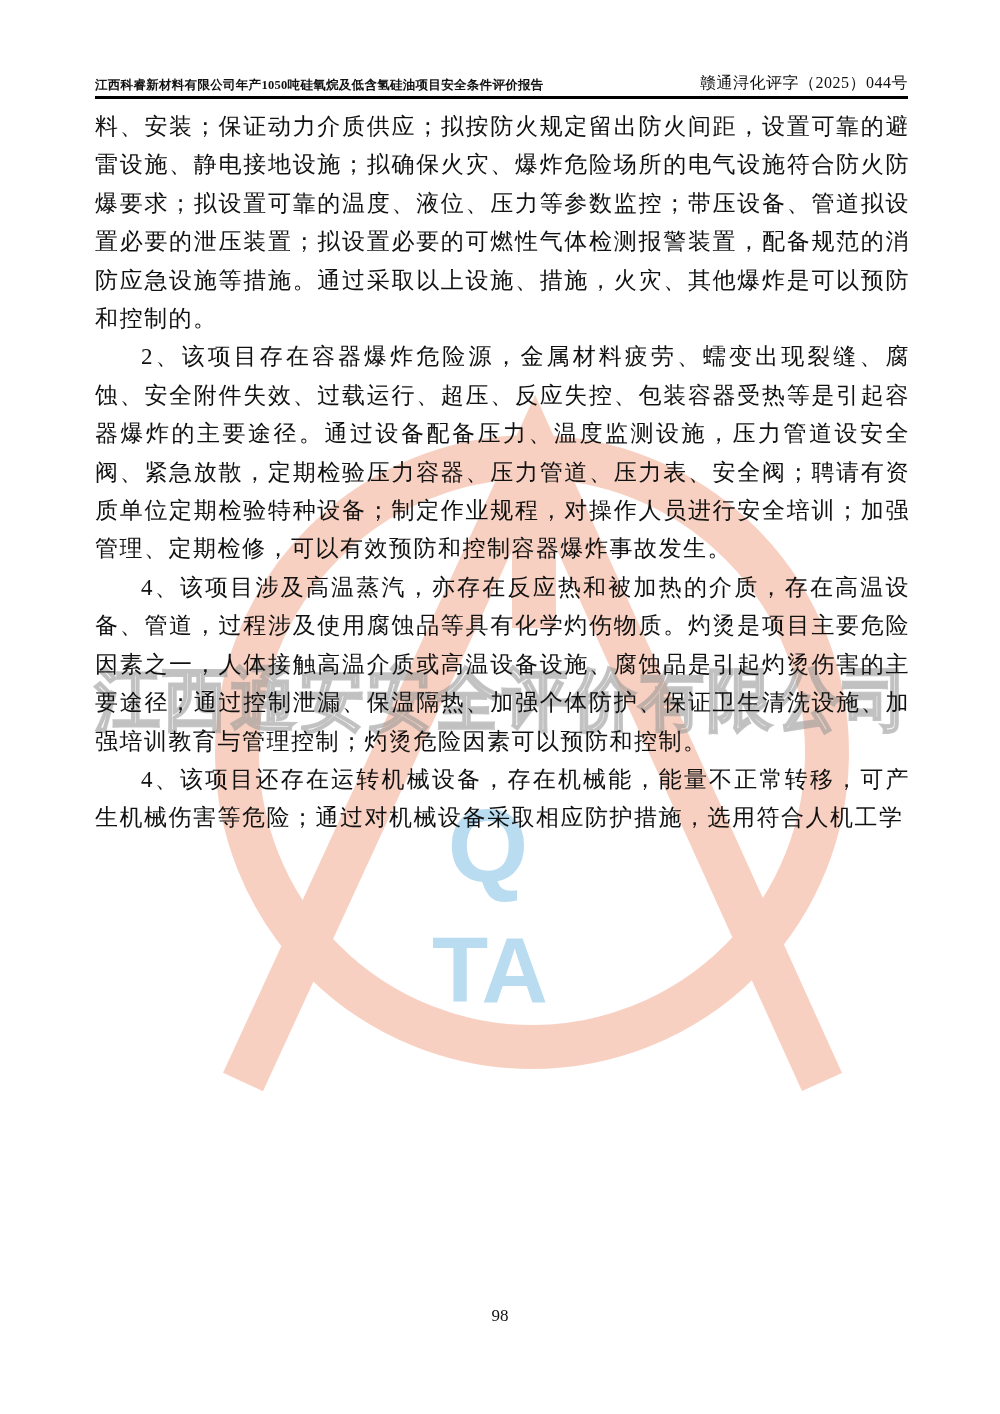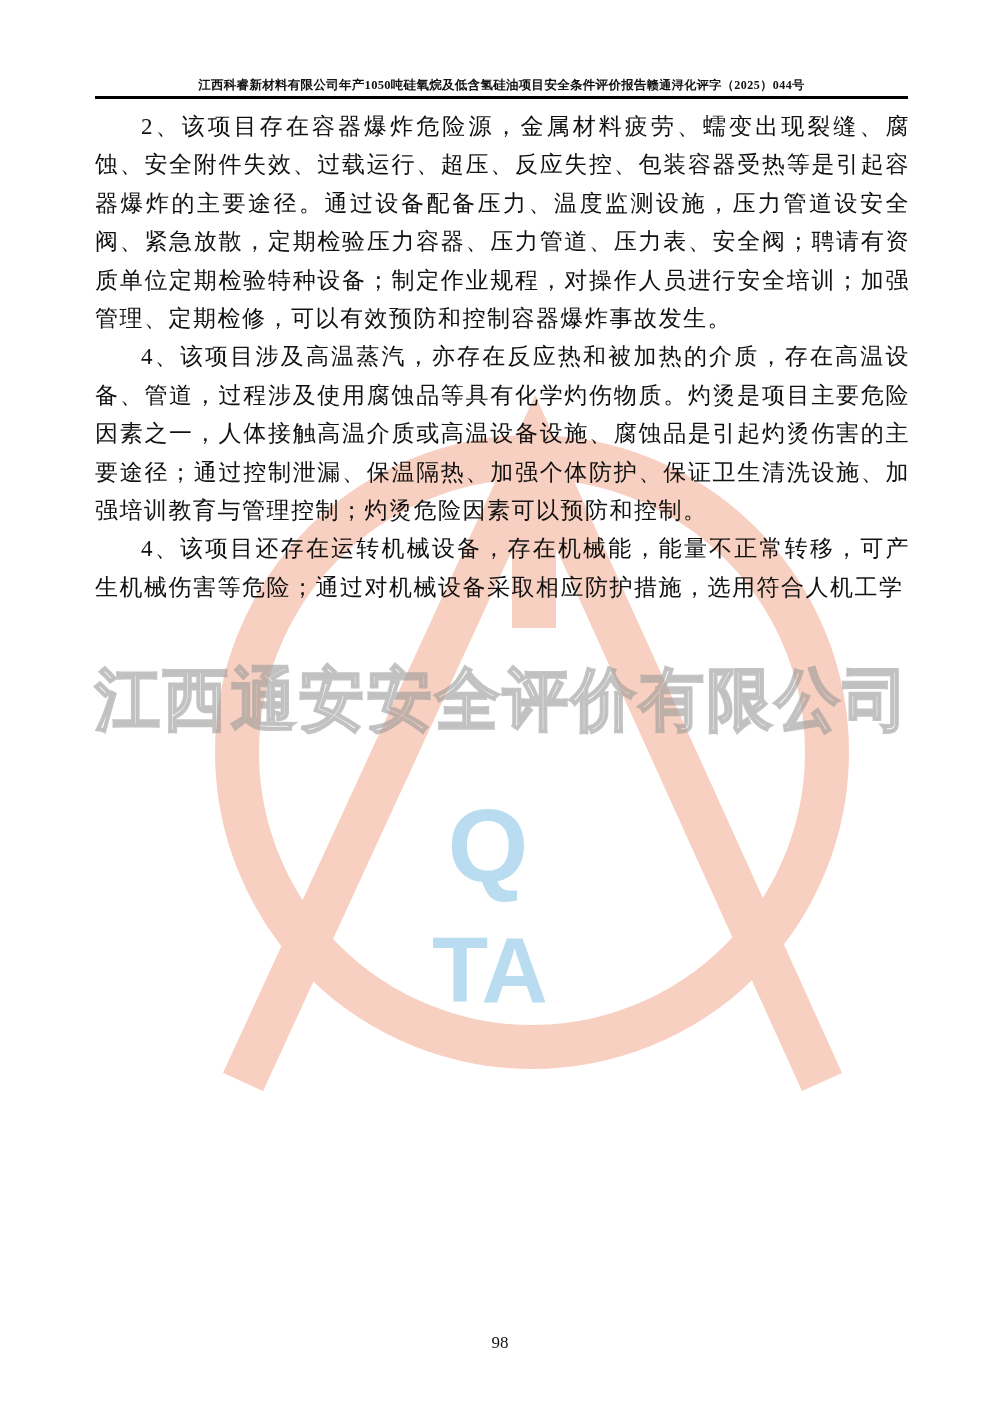--- a/index.html
+++ b/index.html
@@ -23,44 +23,44 @@
     color:rgba(200,200,200,0.15);
     -webkit-text-stroke:2px rgba(150,150,150,0.55);
     font-family:"Liberation Sans","DejaVu Sans",sans-serif;
     transform:scaleY(1.05);
   }
   
   .header{
     position:absolute;left:95px;right:92px;top:0;
     height:99px;box-sizing:border-box;
     border-bottom:3px solid #000;
-    display:flex;justify-content:center;align-items:flex-end;
+    display:flex;justify-content:space-between;align-items:flex-end;
     padding-bottom:2px;
     z-index:2;
   }
   .header .left{font-size:12.5px;font-weight:bold;letter-spacing:.3px;}
-  .header .right{font-size:12px;font-weight:bold;white-space:nowrap;letter-spacing:.5px;}
+  .header .right{font-size:16px;font-weight:normal;white-space:nowrap;letter-spacing:.5px;}
   
   .body-text{
     position:absolute;left:95px;right:90px;top:108px;
     z-index:1;
   }
   .body-text p{
     margin:0;
     font-size:23px;
     line-height:38.4px;
     letter-spacing:1.5px;
     text-align:justify;
     text-justify:inter-ideograph;
   }
   .body-text p.indent{text-indent:2em;font-family:Liberation Serif, serif;}
   
   .footer{
     position:absolute;left:0;right:0;top:1306px;
-    text-align:center;font-size:17px;z-index:1;margin-top:27px;
+    text-align:center;font-size:17px;z-index:1;
   }
 </style>
 </head>
 <body>
 
 <div class="page">
 
   <div class="watermark">
     <svg class="wm-svg" width="1000" height="1414" viewBox="0 0 1000 1414">
       <g stroke="#f2a385" stroke-width="44" fill="none" opacity="0.5">
@@ -75,20 +75,21 @@
     </svg>
     <div class="wm-company">江西通安安全评价有限公司</div>
   </div>
 
   <div class="header">
     <span class="left">江西科睿新材料有限公司年产1050吨硅氧烷及低含氢硅油项目安全条件评价报告</span>
     <span class="right">赣通浔化评字（2025）044号</span>
   </div>
 
   <div class="body-text">
+    <p>料、安装；保证动力介质供应；拟按防火规定留出防火间距，设置可靠的避雷设施、静电接地设施；拟确保火灾、爆炸危险场所的电气设施符合防火防爆要求；拟设置可靠的温度、液位、压力等参数监控；带压设备、管道拟设置必要的泄压装置；拟设置必要的可燃性气体检测报警装置，配备规范的消防应急设施等措施。通过采取以上设施、措施，火灾、其他爆炸是可以预防和控制的。</p>
     <p class="indent">2、该项目存在容器爆炸危险源，金属材料疲劳、蠕变出现裂缝、腐蚀、安全附件失效、过载运行、超压、反应失控、包装容器受热等是引起容器爆炸的主要途径。通过设备配备压力、温度监测设施，压力管道设安全阀、紧急放散，定期检验压力容器、压力管道、压力表、安全阀；聘请有资质单位定期检验特种设备；制定作业规程，对操作人员进行安全培训；加强管理、定期检修，可以有效预防和控制容器爆炸事故发生。</p>
     <p class="indent">4、该项目涉及高温蒸汽，亦存在反应热和被加热的介质，存在高温设备、管道，过程涉及使用腐蚀品等具有化学灼伤物质。灼烫是项目主要危险因素之一，人体接触高温介质或高温设备设施、腐蚀品是引起灼烫伤害的主要途径；通过控制泄漏、保温隔热、加强个体防护、保证卫生清洗设施、加强培训教育与管理控制；灼烫危险因素可以预防和控制。</p>
     <p class="indent">4、该项目还存在运转机械设备，存在机械能，能量不正常转移，可产生机械伤害等危险；通过对机械设备采取相应防护措施，选用符合人机工学</p>
   </div>
 
   <div class="footer">98</div>
 
 </div>
 
 </body></html>

